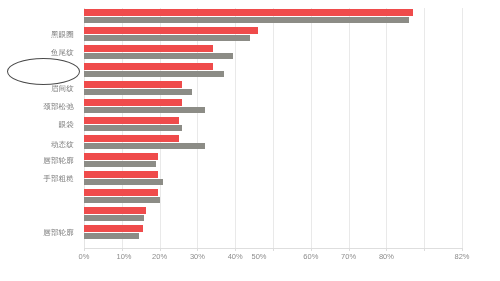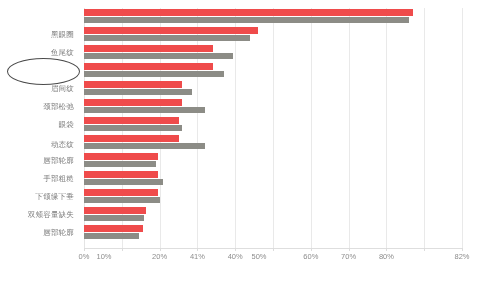--- a/index.html
+++ b/index.html
@@ -209,33 +209,31 @@
 
   <div id="ylabels-layer">
       <div class="ylabel" style="top: 18px;">黑眼圈</div>
       <div class="ylabel" style="top: 36px;">鱼尾纹</div>
       <div class="ylabel" style="top: 72px;">眉间纹</div>
       <div class="ylabel" style="top: 90px;">颈部松弛</div>
       <div class="ylabel" style="top: 108px;">眼袋</div>
       <div class="ylabel" style="top: 128px;">动态纹</div>
       <div class="ylabel" style="top: 144px;">唇部轮廓</div>
       <div class="ylabel" style="top: 162px;">手部粗糙</div>
-      <div class="ylabel" style="top: 180px;">下颌缘下垂</div>
-      <div class="ylabel" style="top: 198px;">双颊容量缺失</div>
       <div class="ylabel" style="top: 216px;">唇部轮廓</div>
     </div>
 
   <div id="highlight-oval" style="left: 7px; width: 71px; top: 58px; height: 25px; border-color: rgb(74, 74, 74);"></div>
 
   <div id="xaxis-line"></div>
   <div id="xlabels-layer">
       <div class="xlabel" style="left: 84px;">0%</div>
-      <div class="xlabel" style="left: 104px;">10%</div>
+      <div class="xlabel" style="left: 124px;">10%</div>
       <div class="xlabel" style="left: 159.6px;">20%</div>
-      <div class="xlabel" style="left: 197.4px;">41%</div>
+      <div class="xlabel" style="left: 197.4px;">30%</div>
       <div class="xlabel" style="left: 235.2px;">40%</div>
       <div class="xlabel" style="left: 259px;">50%</div>
       <div class="xlabel" style="left: 310.8px;">60%</div>
       <div class="xlabel" style="left: 348.6px;">70%</div>
       <div class="xlabel" style="left: 386.4px;">80%</div>
       <div class="xlabel" style="left: 424.2px; margin-top: 28px;">90%</div>
       <div class="xlabel" style="left: 462px;">82%</div>
     </div>
 
 <div class="xtick" style="left: 84px;"></div>

